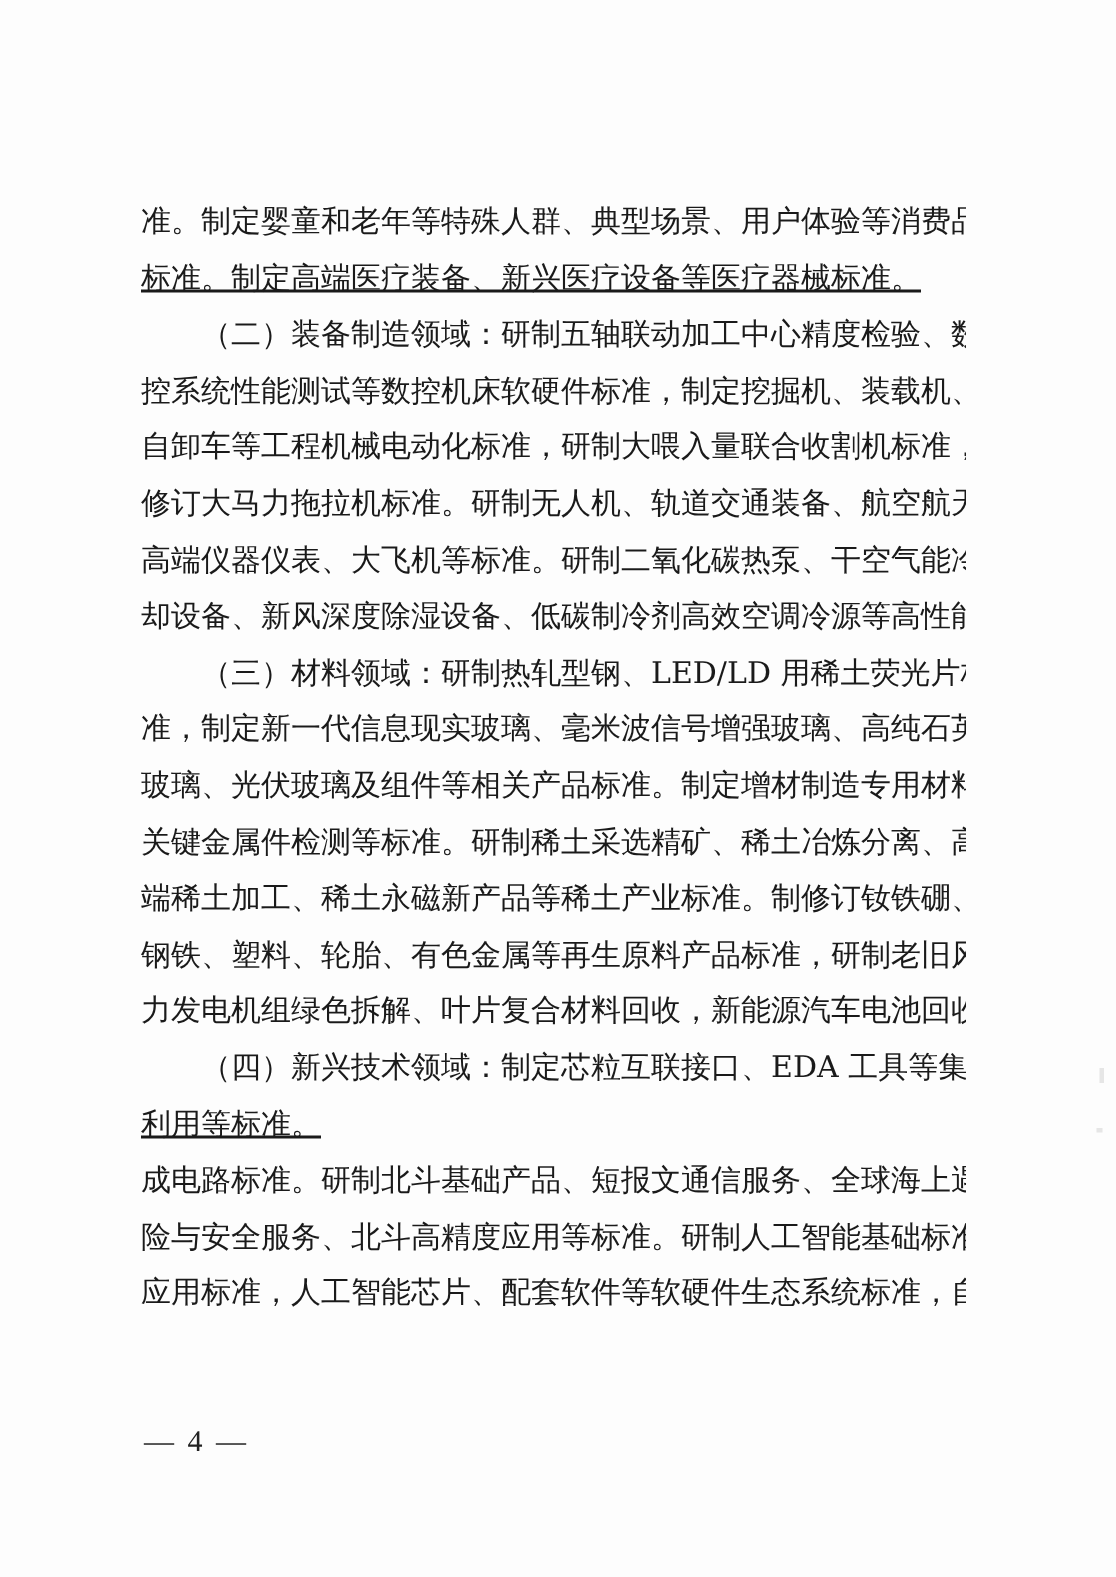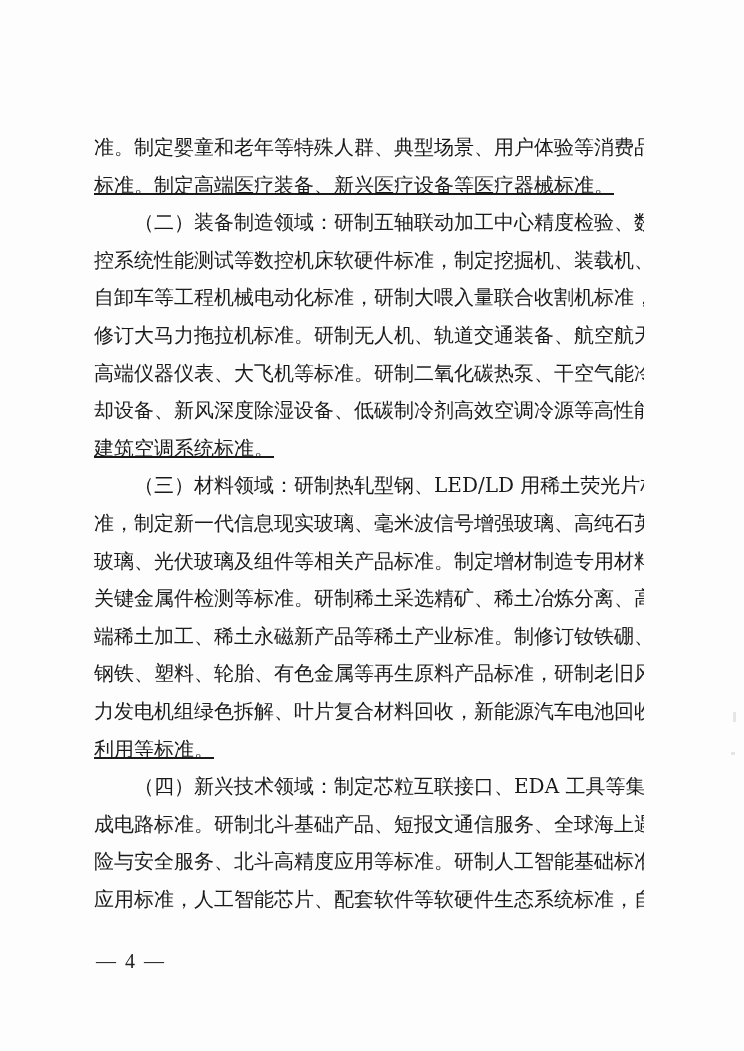--- a/index.html
+++ b/index.html
@@ -32,30 +32,29 @@
 <div class="page">
   <div class="text">
     <span class="line">准。制定婴童和老年等特殊人群、典型场景、用户体验等消费品</span>
     <span class="line last">标准。制定高端医疗装备、新兴医疗设备等医疗器械标准。</span>
     <span class="line indent">（二）装备制造领域：研制五轴联动加工中心精度检验、数</span>
     <span class="line">控系统性能测试等数控机床软硬件标准，制定挖掘机、装载机、</span>
     <span class="line">自卸车等工程机械电动化标准，研制大喂入量联合收割机标准，</span>
     <span class="line">修订大马力拖拉机标准。研制无人机、轨道交通装备、航空航天、</span>
     <span class="line">高端仪器仪表、大飞机等标准。研制二氧化碳热泵、干空气能冷</span>
     <span class="line">却设备、新风深度除湿设备、低碳制冷剂高效空调冷源等高性能</span>
-    <span class="line last">建筑空调系统标准。</span>
     <span class="line indent">（三）材料领域：研制热轧型钢、LED/LD 用稀土荧光片标</span>
     <span class="line">准，制定新一代信息现实玻璃、毫米波信号增强玻璃、高纯石英</span>
     <span class="line">玻璃、光伏玻璃及组件等相关产品标准。制定增材制造专用材料、</span>
     <span class="line">关键金属件检测等标准。研制稀土采选精矿、稀土冶炼分离、高</span>
     <span class="line">端稀土加工、稀土永磁新产品等稀土产业标准。制修订钕铁硼、</span>
     <span class="line">钢铁、塑料、轮胎、有色金属等再生原料产品标准，研制老旧风</span>
     <span class="line">力发电机组绿色拆解、叶片复合材料回收，新能源汽车电池回收</span>
+    <span class="line indent">（四）新兴技术领域：制定芯粒互联接口、EDA 工具等集</span>
     <span class="line last">利用等标准。</span>
-    <span class="line indent">（四）新兴技术领域：制定芯粒互联接口、EDA 工具等集</span>
     <span class="line">成电路标准。研制北斗基础产品、短报文通信服务、全球海上遇</span>
     <span class="line">险与安全服务、北斗高精度应用等标准。研制人工智能基础标准、</span>
     <span class="line">应用标准，人工智能芯片、配套软件等软硬件生态系统标准，自</span>
   </div>
   <div class="pagenum">— 4 —</div>
   <div class="mark" style="left:733px;top:712px;width:3px;height:10px;"></div>
   <div class="mark" style="left:731px;top:752px;width:4px;height:3px;"></div>
 </div>
 
 </body></html>

